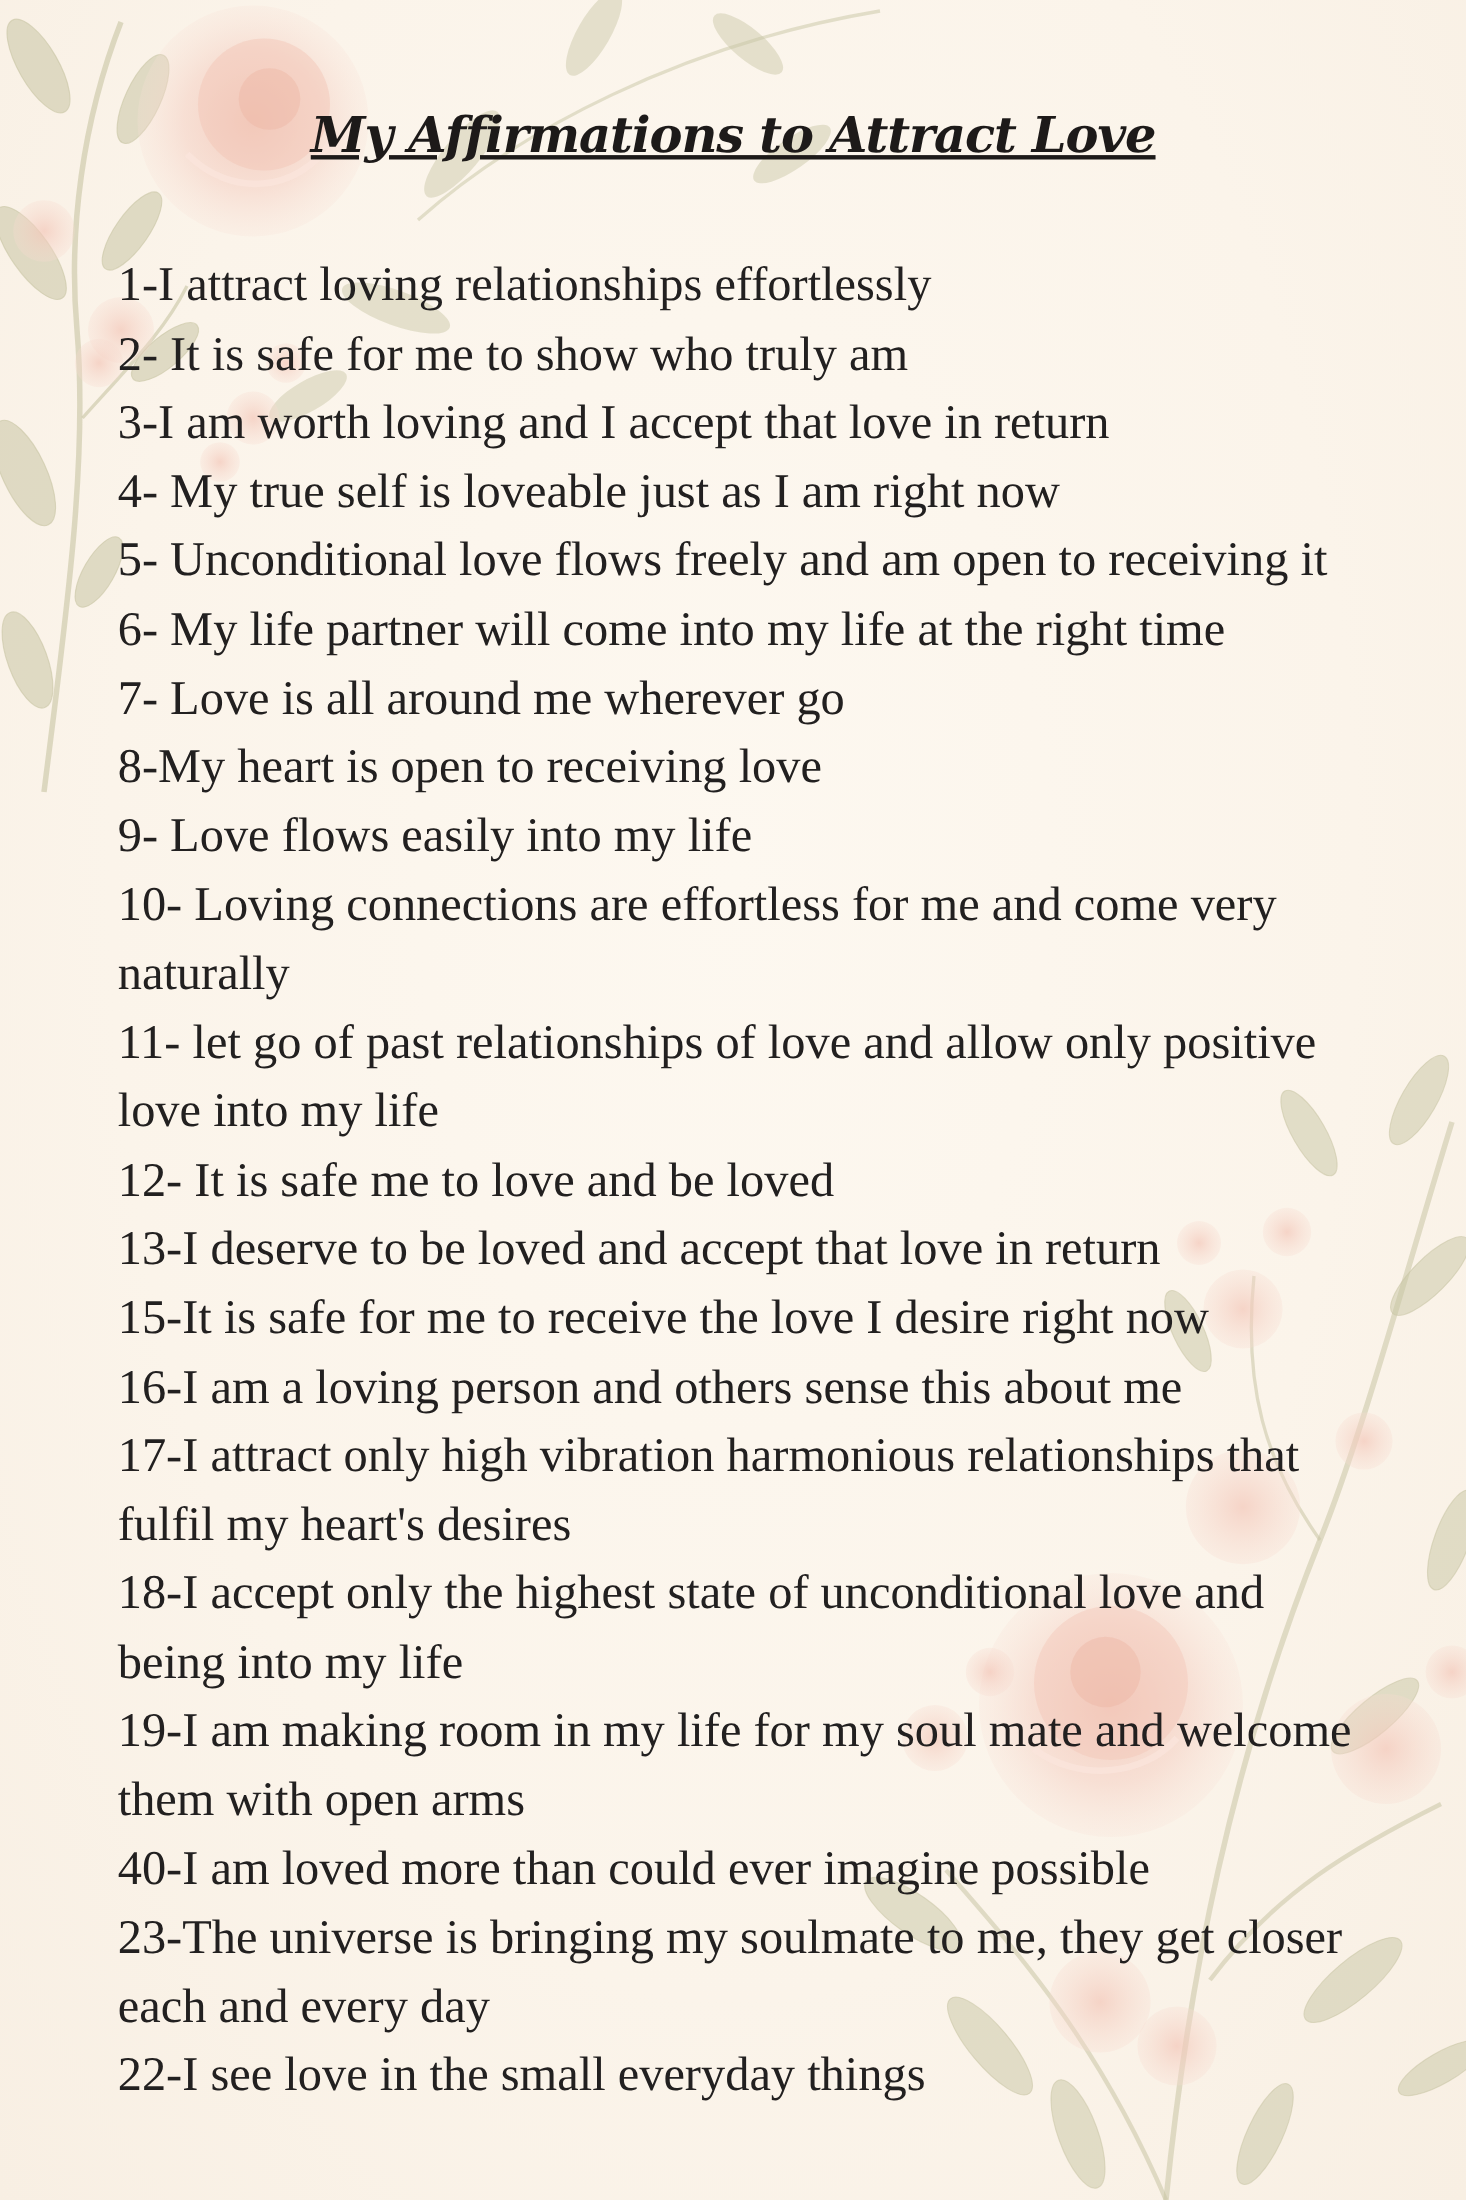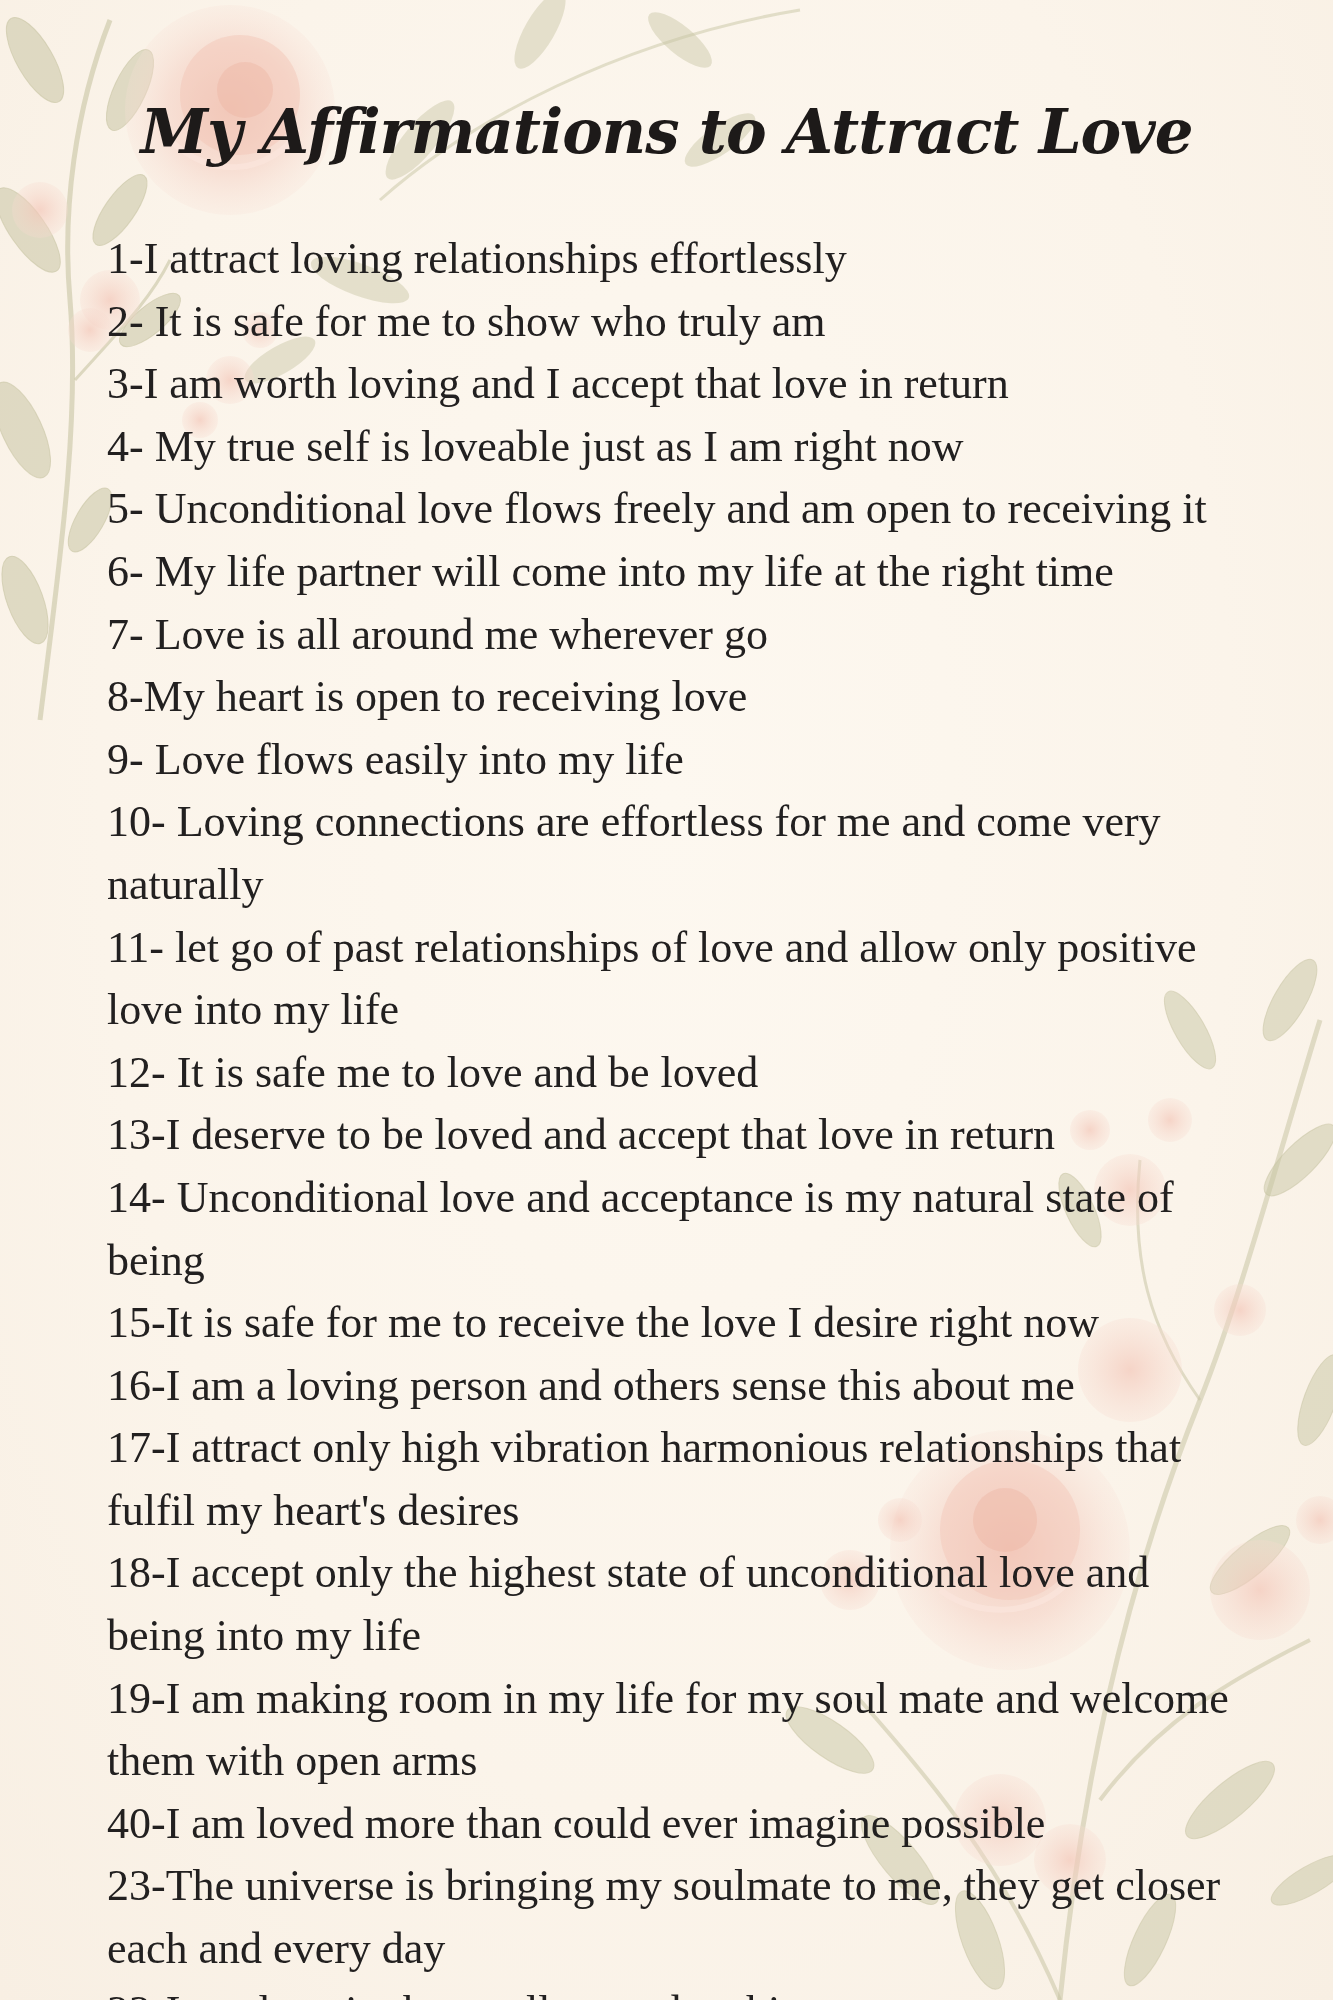--- a/index.html
+++ b/index.html
@@ -29,24 +29,25 @@
     }
     .title {
       position: absolute;
       left: 0;
       top: 96px;
       width: 1333px;
       text-align: center;
       font-family: "DejaVu Serif", serif;
       font-style: italic;
       font-weight: bold;
-      font-size: 61px;
+      font-size: 45px;
       letter-spacing: -1px;
       color: #1d1a19;
       margin: 0;
+      text-decoration: underline;
     }
     .list {
       position: absolute;
       left: 107px;
       top: 228px;
       width: 1135px;
       margin: 0;
       padding: 0;
       list-style: none;
       font-family: "Liberation Serif", serif;
@@ -165,21 +166,20 @@
     <li>4- My true self is loveable just as I am right now</li>
     <li>5- Unconditional love flows freely and am open to receiving it</li>
     <li>6- My life partner will come into my life at the right time</li>
     <li>7- Love is all around me wherever go</li>
     <li>8-My heart is open to receiving love</li>
     <li>9- Love flows easily into my life</li>
     <li>10- Loving connections are effortless for me and come very naturally</li>
     <li>11- let go of past relationships of love and allow only positive love into my life</li>
     <li>12- It is safe me to love and be loved</li>
     <li>13-I deserve to be loved and accept that love in return</li>
-    <li>14- Unconditional love and acceptance is my natural state of being</li>
     <li>15-It is safe for me to receive the love I desire right now</li>
     <li>16-I am a loving person and others sense this about me</li>
     <li>17-I attract only high vibration harmonious relationships that fulfil my heart's desires</li>
     <li>18-I accept only the highest state of unconditional love and being into my life</li>
     <li>19-I am making room in my life for my soul mate and welcome them with open arms</li>
     <li>40-I am loved more than could ever imagine possible</li>
     <li>23-The universe is bringing my soulmate to me, they get closer each and every day</li>
     <li>22-I see love in the small everyday things</li>
   </ol>
 </div>

